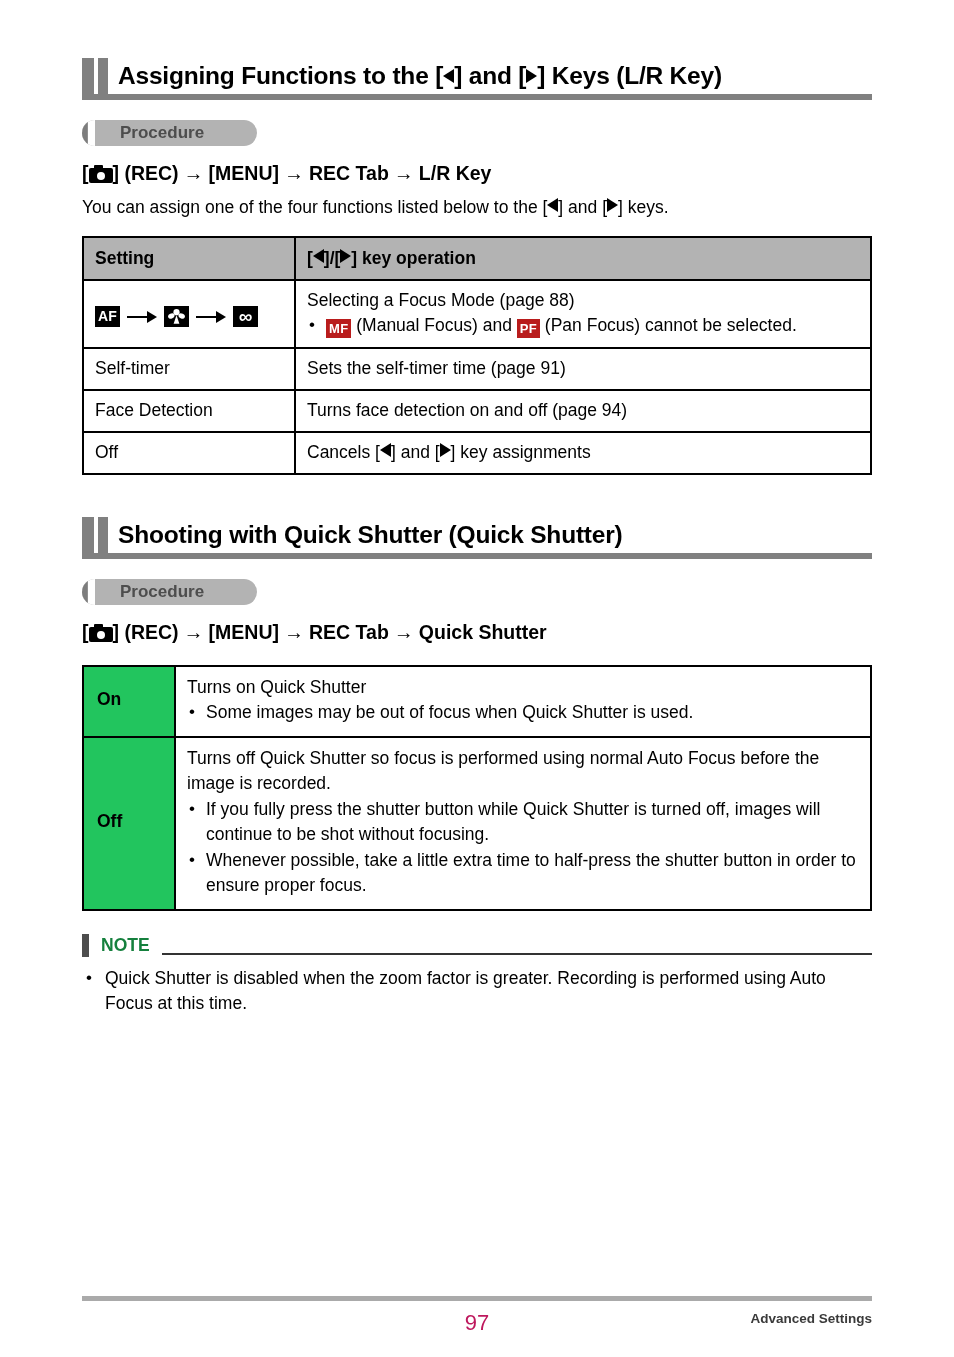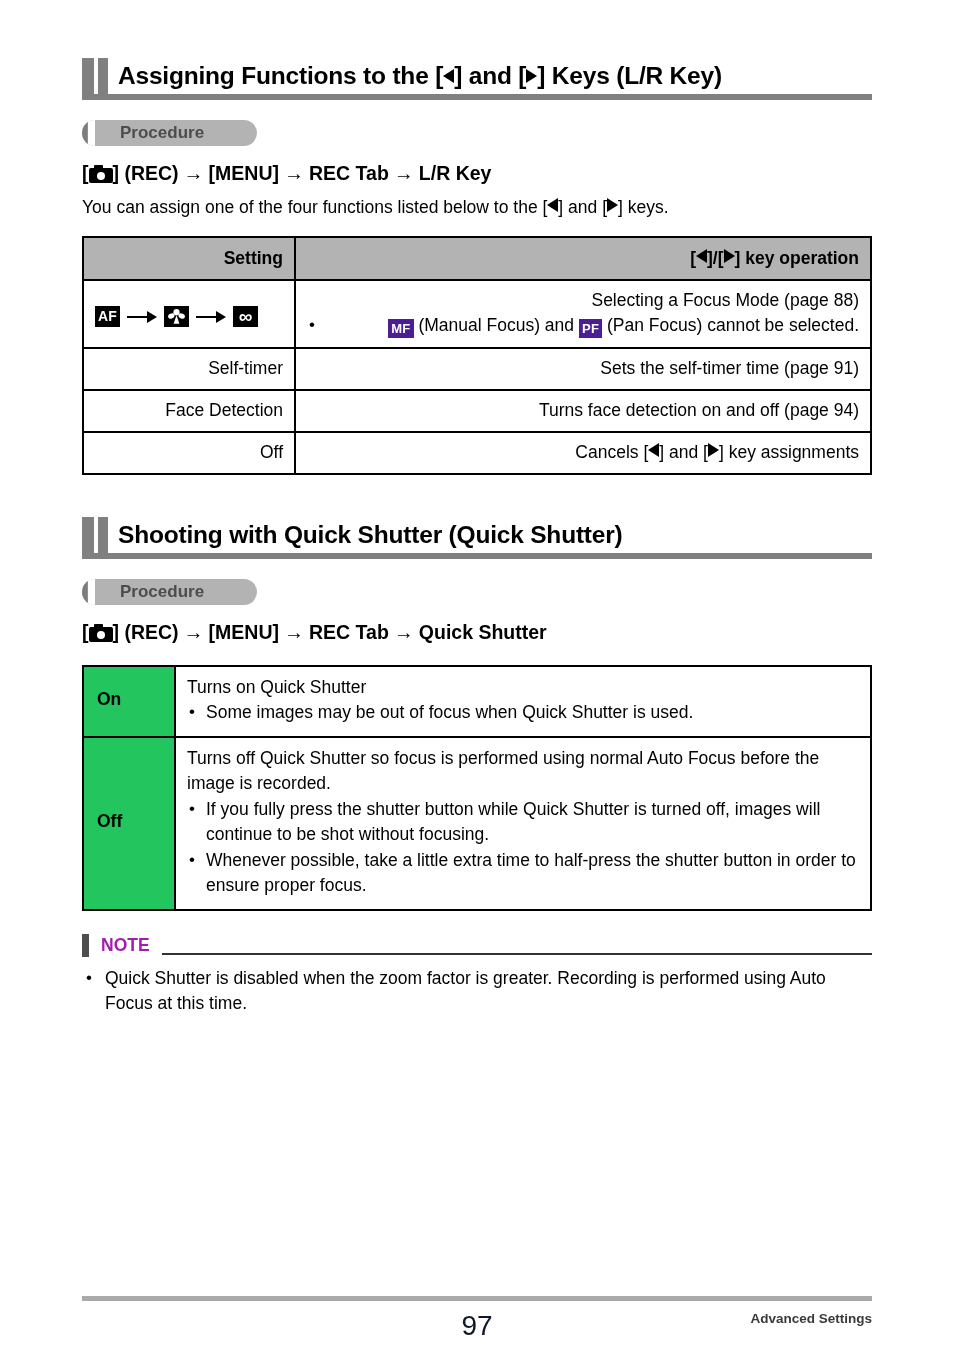--- a/index.html
+++ b/index.html
@@ -155,21 +155,21 @@
     width: 0; height: 0;
     vertical-align: 1px;
     border-top: 7px solid transparent;
     border-bottom: 7px solid transparent;
   }
   .tri-l { border-right: 11px solid #000; }
   .tri-r { border-left: 11px solid #000; }
 
   .badge {
     display: inline-block;
-    background: #4c1d95;
+    background: #b91c1c;
     color: #fff;
     font-weight: bold;
     font-size: 13px;
     line-height: 17px;
     padding: 1px 3px 1px 3px;
     height: 19px;
     vertical-align: -2px;
     letter-spacing: 0.3px;
     font-family: "Liberation Sans", sans-serif;
   }
@@ -225,21 +225,21 @@
     width: 790px;
     margin-top: 16px;
     table-layout: fixed;
   }
   table.doc th, table.doc td {
     border: 2px solid #000;
     padding: 7px 11px 8px 11px;
     font-size: 17.5px;
     line-height: 25px;
     vertical-align: top;
-    text-align: right;
+    text-align: left;
   }
   table.doc thead th {
     background: #b3b3b3;
     font-weight: bold;
     padding-top: 8px;
     padding-bottom: 8px;
   }
   table.doc .col-setting { width: 212px; }
 
   table.qs {
@@ -291,21 +291,21 @@
     position: absolute;
     left: 0; top: 1px;
     width: 7px; height: 23px;
     background: #4d4d4d;
   }
   .note-head .nlabel {
     position: absolute;
     left: 19px; top: 1px;
     font-size: 17.5px;
     font-weight: bold;
-    color: #a21caf;
+    color: #15803d;
     line-height: 22px;
   }
   .note-head .nrule {
     position: absolute;
     left: 80px;
     top: 20px;
     width: 710px;
     height: 2px;
     background: #333;
   }
@@ -325,22 +325,22 @@
     width: 790px;
     height: 5px;
     background: #aaaaaa;
   }
   .footer-page {
     position: absolute;
     left: 0;
     top: 1310px;
     width: 954px;
     text-align: center;
-    font-size: 28px;
-    color: #0f172a;
+    font-size: 22px;
+    color: #be185d;
   }
   .footer-right {
     position: absolute;
     right: 82px;
     top: 1311px;
     font-size: 13.5px;
     font-weight: bold;
     color: #3a3a3a;
   }
 </style>

